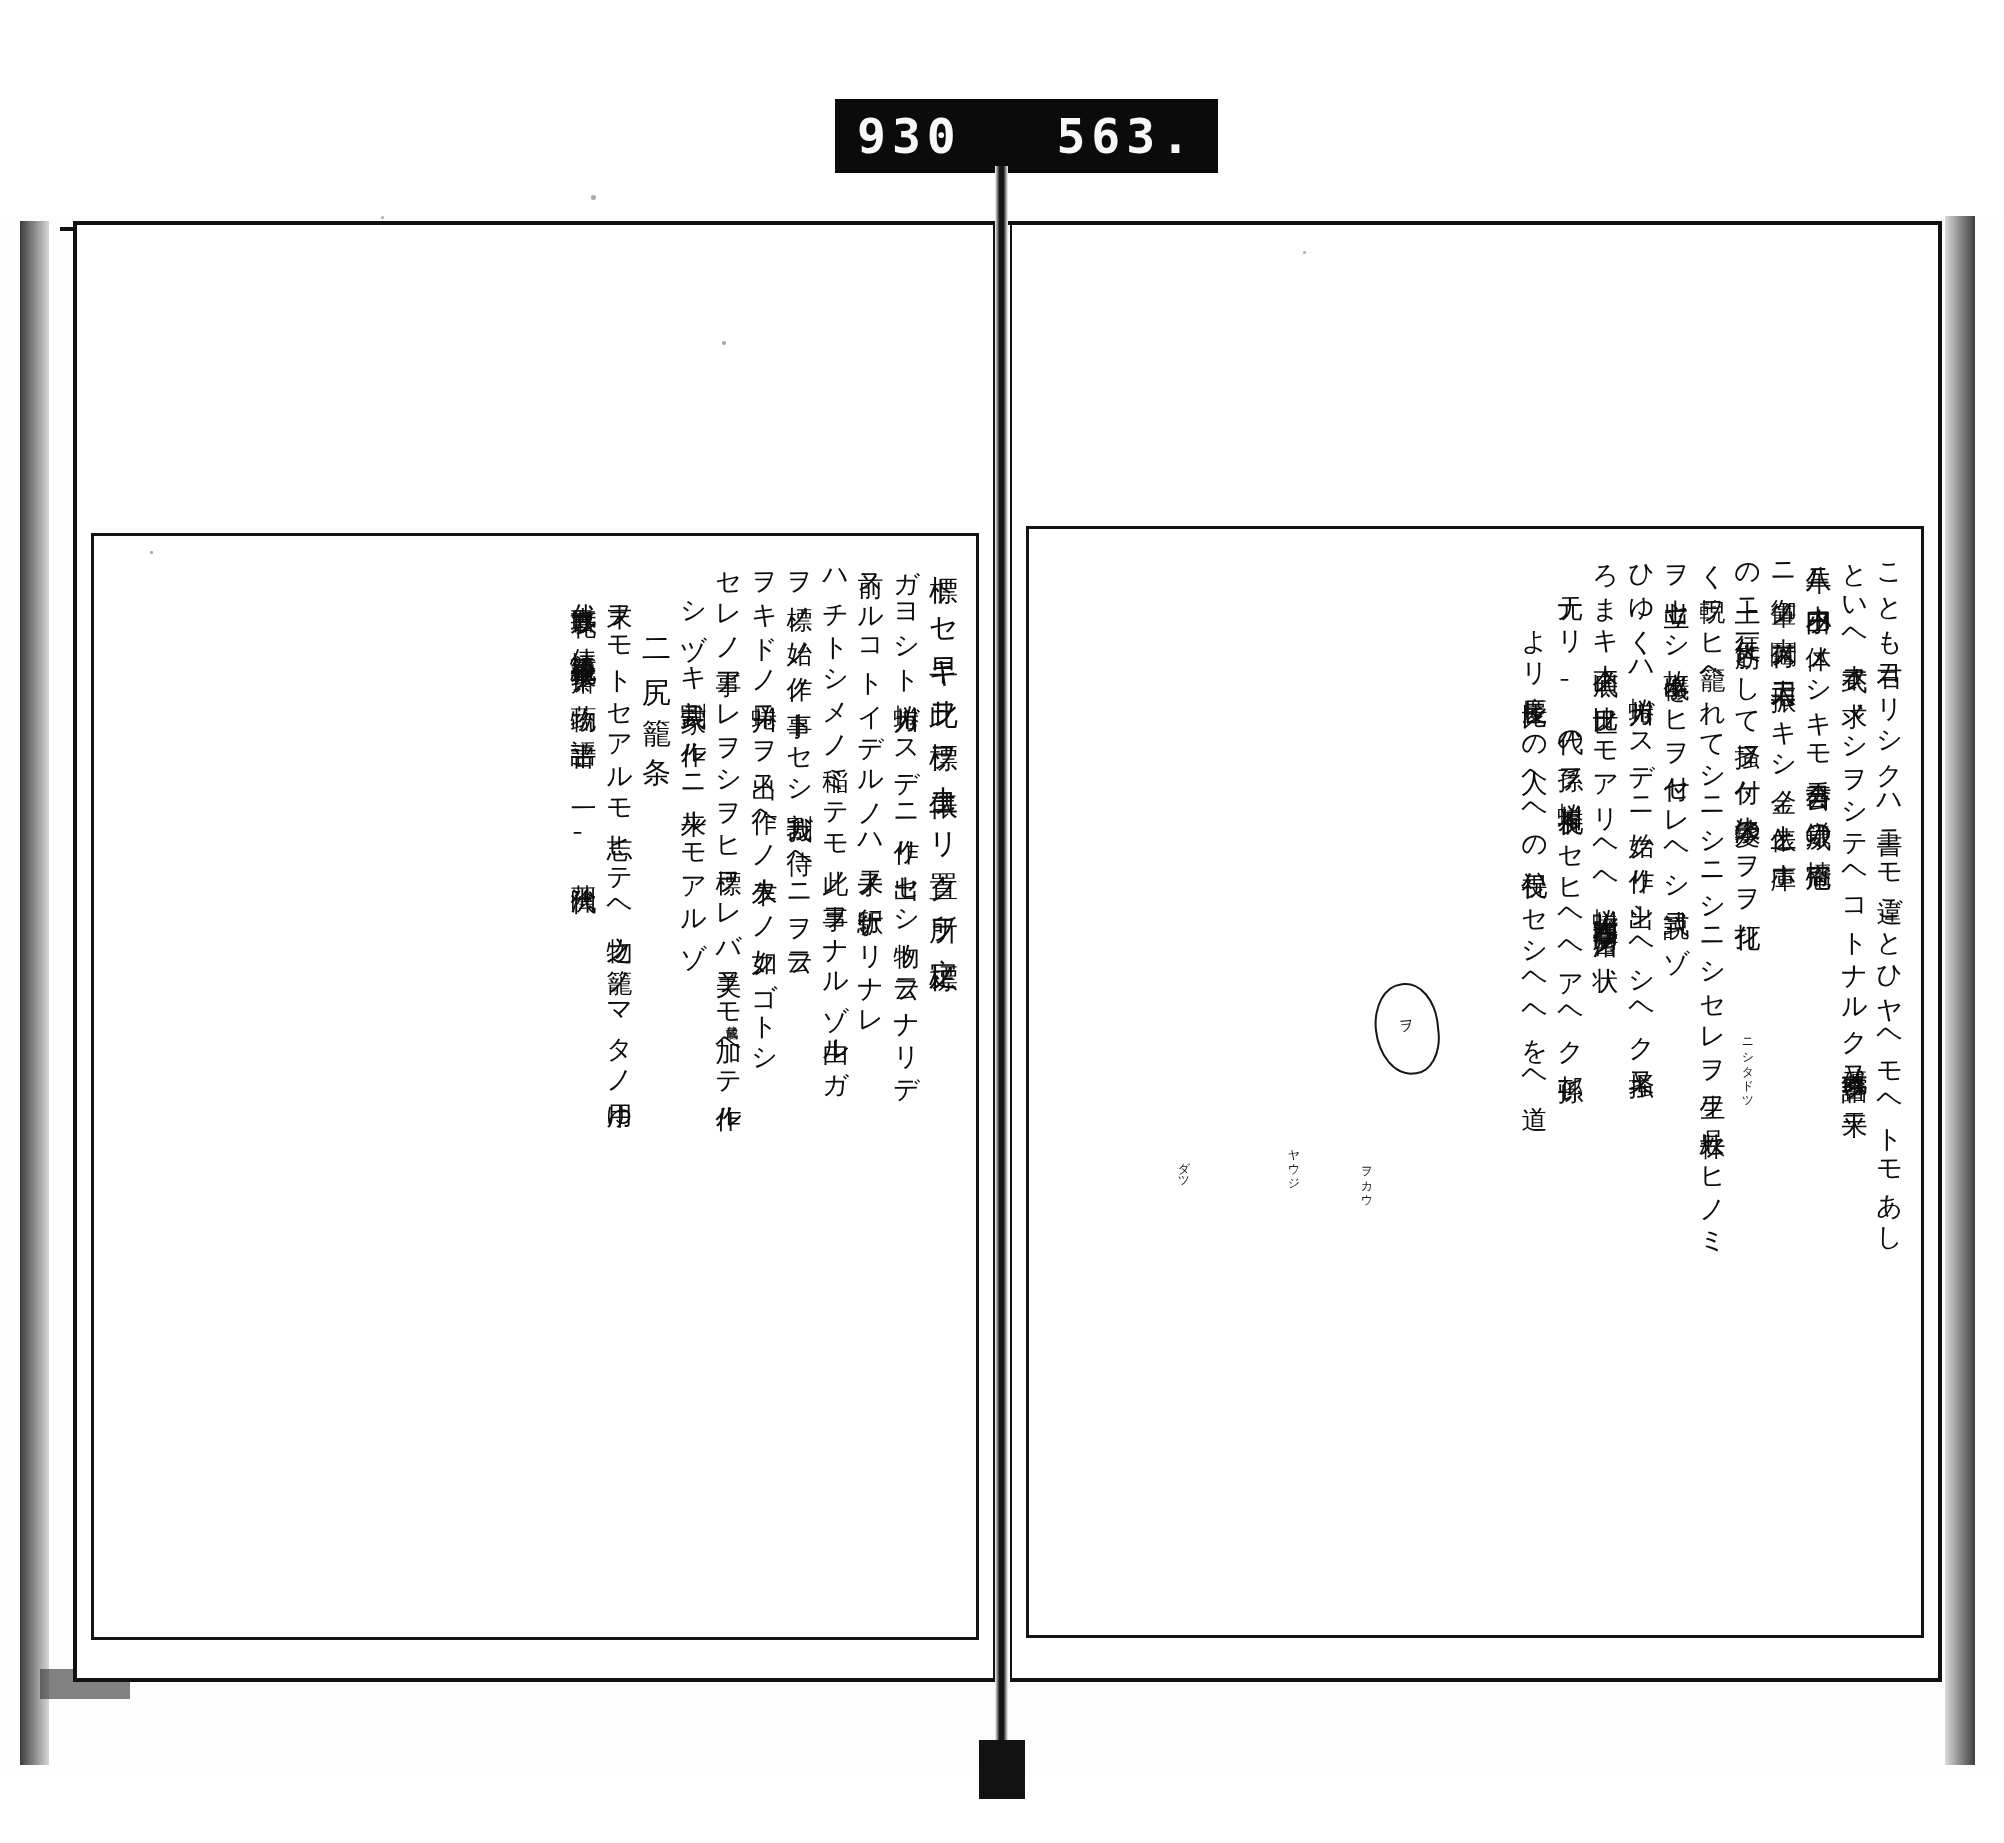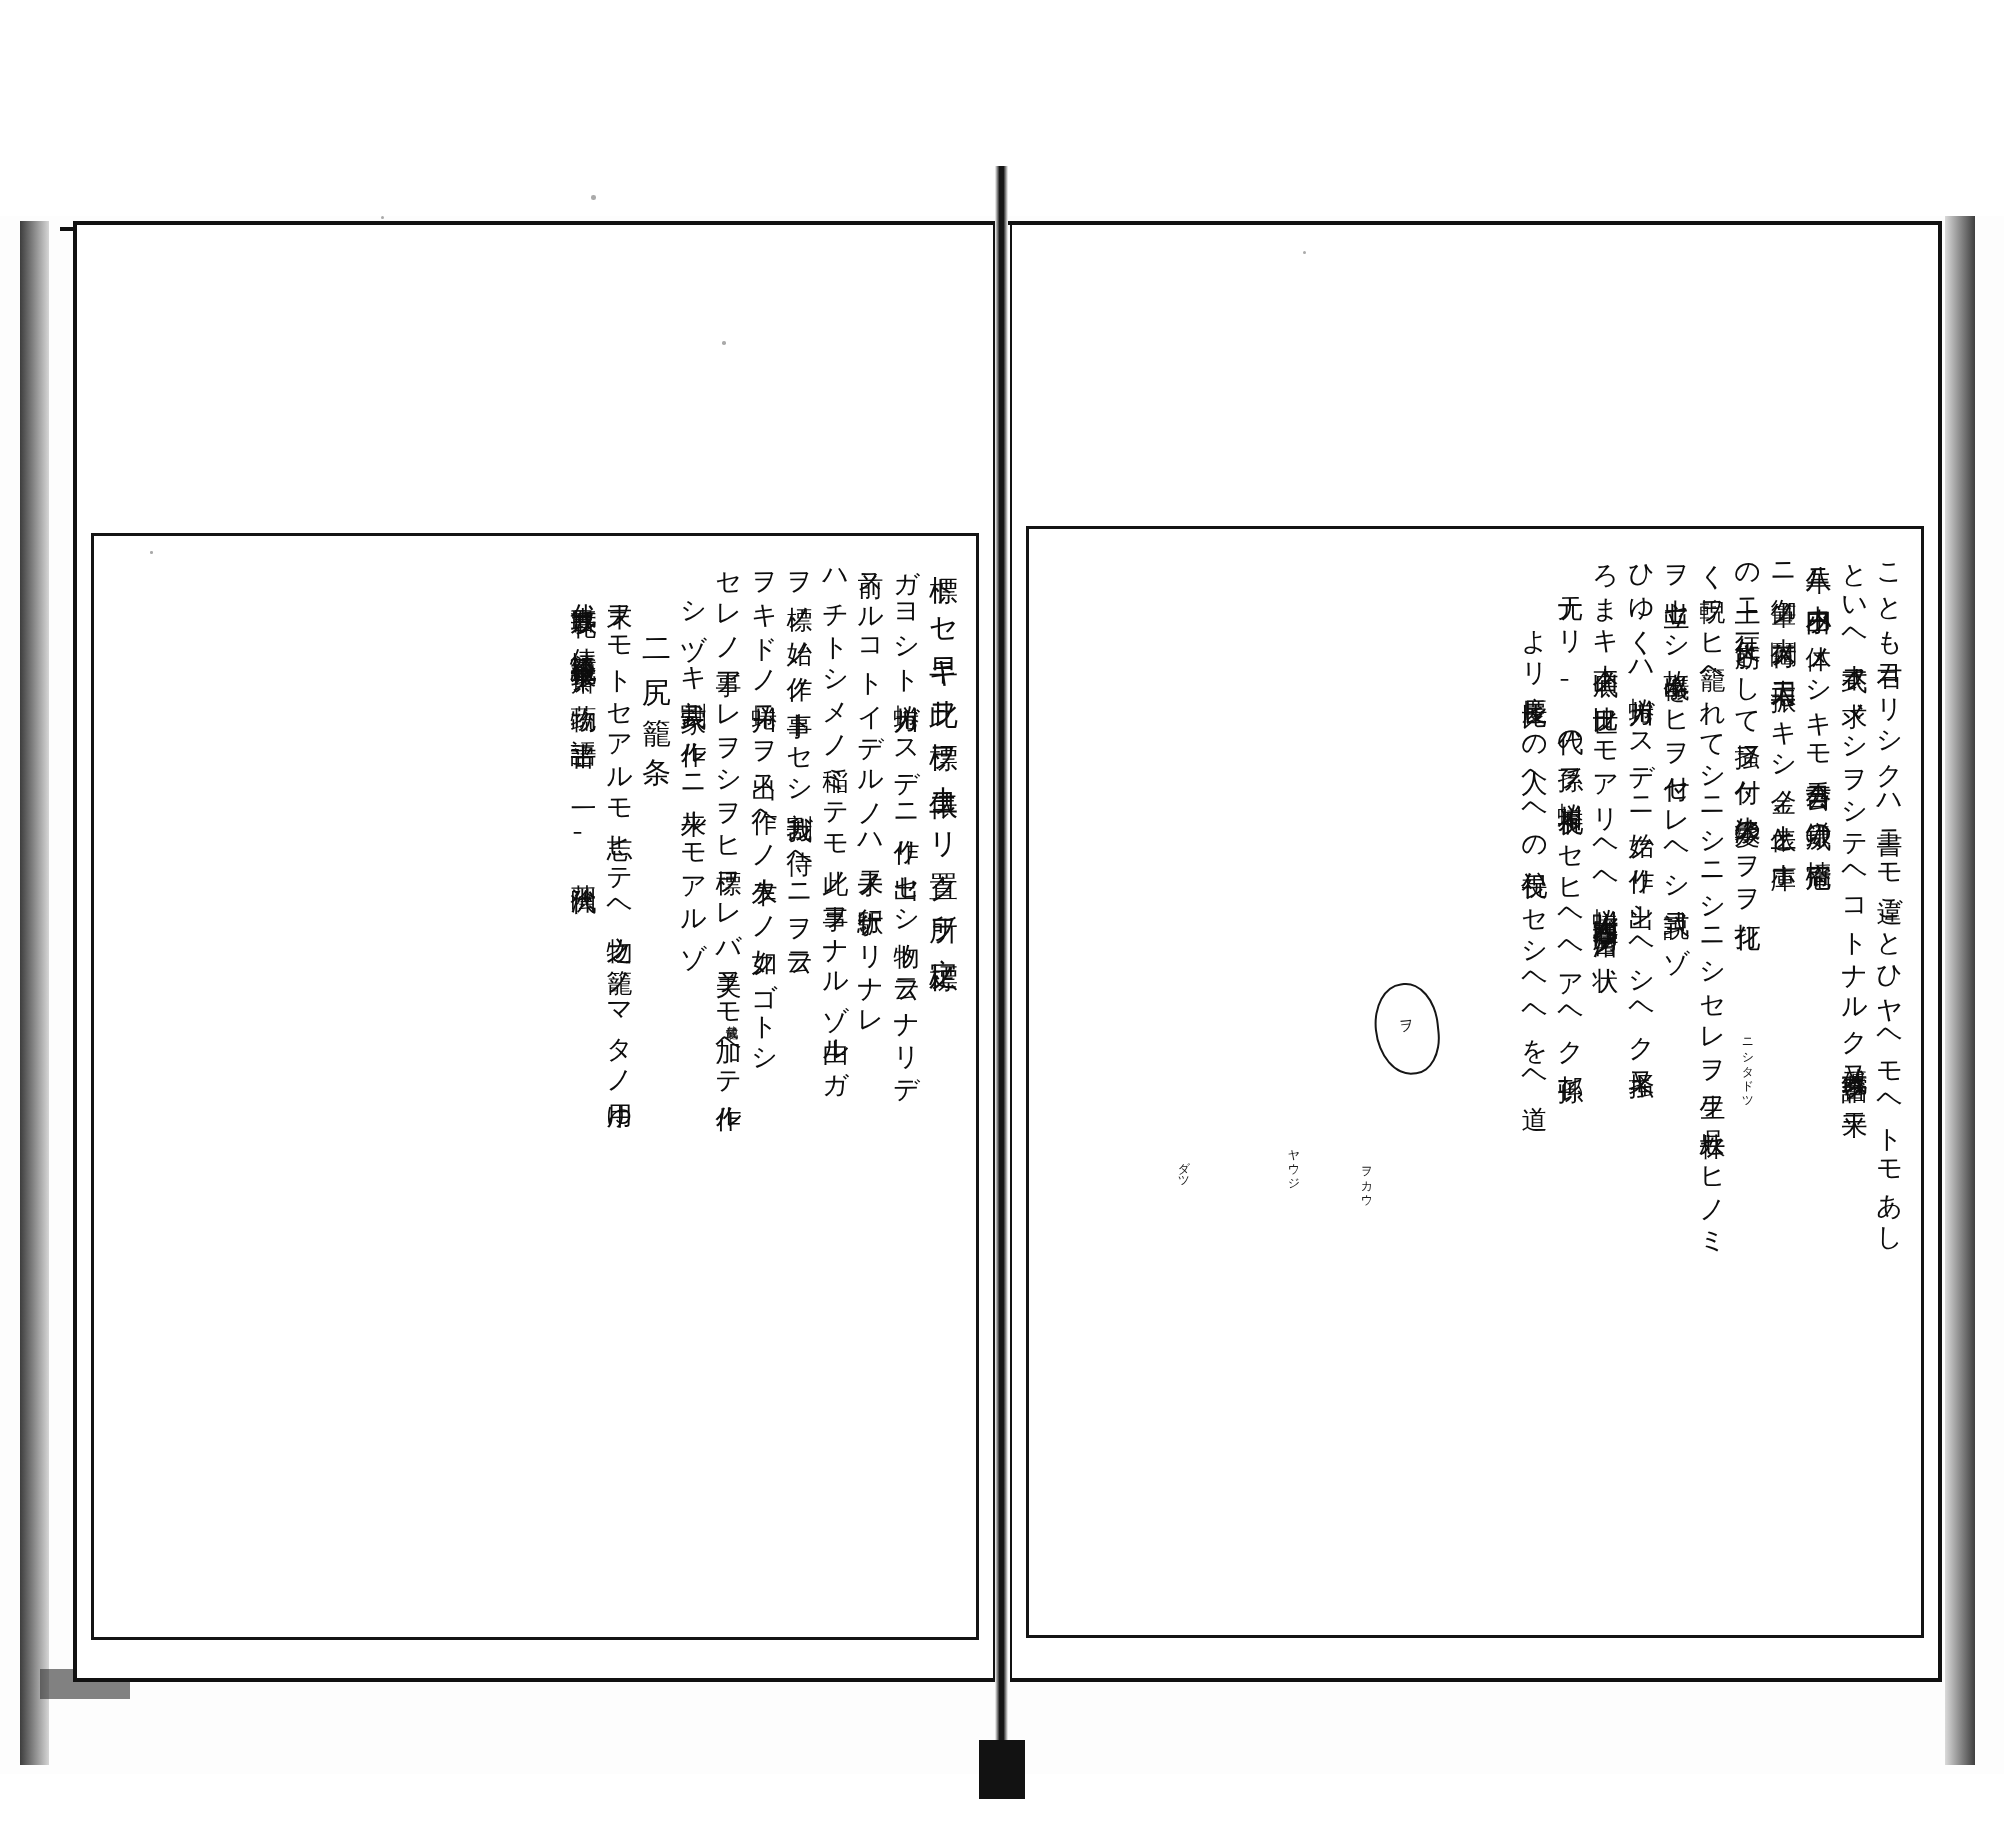--- a/index.html
+++ b/index.html
@@ -217,20 +217,24 @@
 
 <div id="scan-root">
 
   <div class="film-edge" style="left:0;top:0;width:2005px;height:216px;background:#ffffff;"></div>
   <div class="film-edge" style="left:0;top:1774px;width:2005px;height:69px;background:#ffffff;"></div>
 
   <div class="edge-smudge" style="left:20px;top:221px;width:29px;height:1544px;background:linear-gradient(to right,#1c1c1c,#cfcfcf);"></div>
   <div class="edge-smudge" style="left:1945px;top:216px;width:30px;height:1549px;background:linear-gradient(to left,#1c1c1c,#d4d4d4);"></div>
   <div class="edge-smudge" style="left:40px;top:1669px;width:90px;height:30px;background:#2f2f2f;opacity:.6;"></div>
 
+  <div id="frame-counter">
+    <span class="digits">930</span>
+    <span class="digits">563.</span>
+  </div>
 
   <div class="head-rule" style="left:60px;top:227px;width:912px;"></div>
   <div class="head-rule" style="left:990px;top:221px;width:942px;"></div>
 
   <div id="spread">
 
     <div class="page" id="page-left">
 
       <div id="margin-rule"></div>
       <div id="page-slug">五</div>

